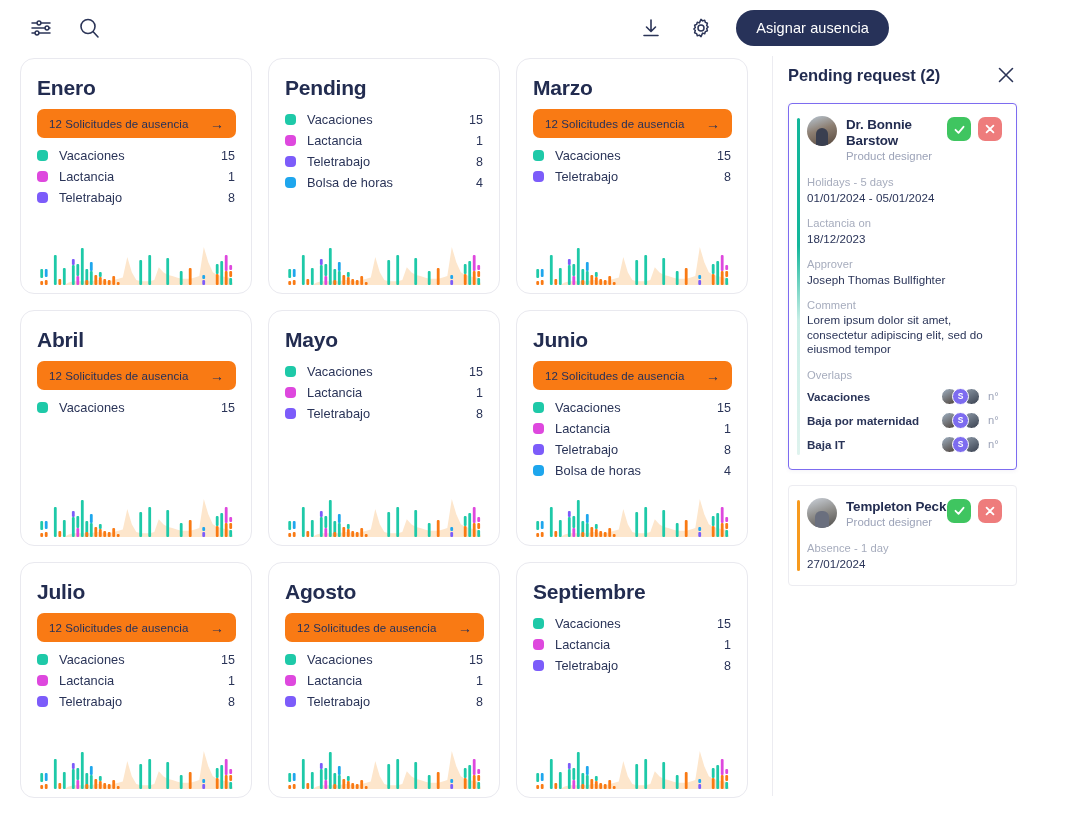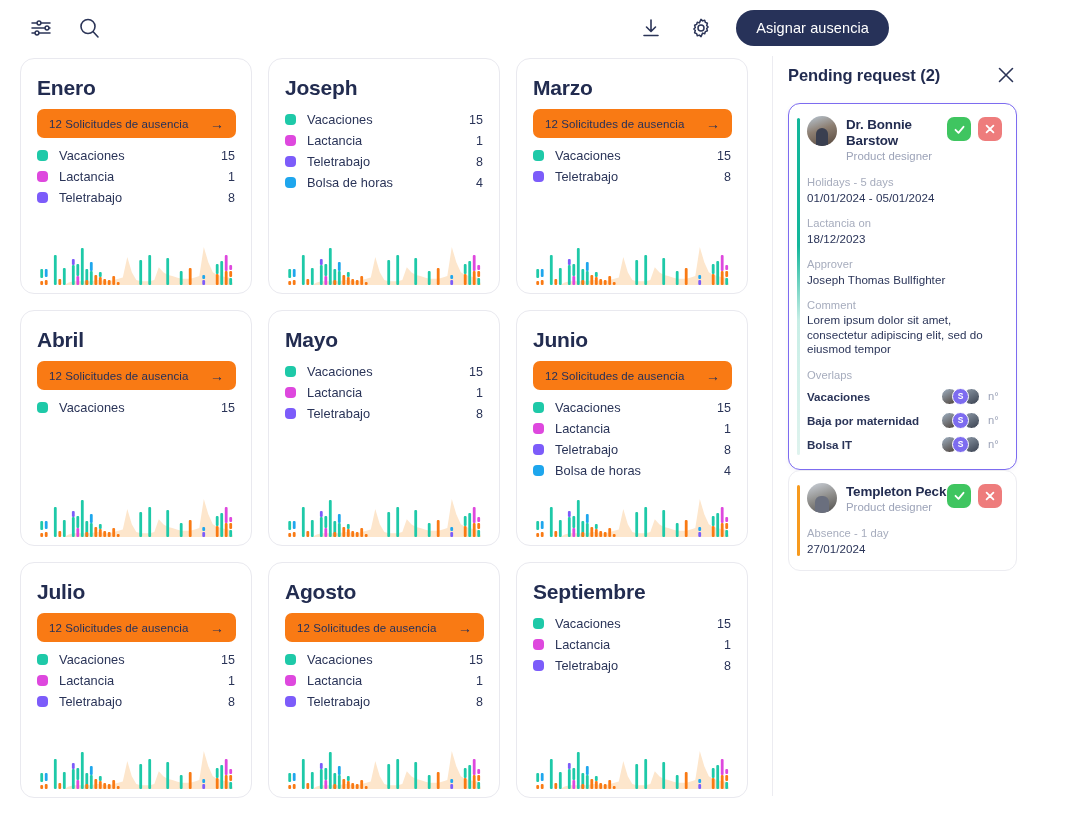--- a/index.html
+++ b/index.html
@@ -103,21 +103,22 @@
     display: flex; align-items: center; justify-content: space-between;
     height: 30px; margin-bottom: 13px;
   }
   .panel-title {
     font-size: 16.5px; font-weight: bold; color: #222c50; letter-spacing: -.1px;
   }
   .close-x { width: 22px; height: 22px; color: #2b3457; cursor: pointer; }
 
   .req-card {
     position: relative; background: #ffffff;
-    border-radius: 12px; padding: 12px 14px 14px 18px;
+    border-radius: 4px; padding: 12px 14px 14px 18px;
+    margin-bottom: 15px;
   }
   .req-card.active { border: 1.3px solid #7d6cf0; box-shadow: 0 1px 4px rgba(80,70,160,.07); }
   .req-card.plain { border: 1px solid #ececf1; }
   .accent {
     position: absolute; left: 8px; top: 14px; bottom: 14px;
     width: 3.4px; border-radius: 2px;
   }
   .accent.teal { background: linear-gradient(180deg,#13b79b 0%,#13b79b 38%,#c8eee6 60%,#dff3ee 100%); }
   .accent.orange { background: #F79A1E; }
 
@@ -283,21 +284,21 @@
             <rect x="185.3" y="20.0" width="2.8" height="24.0" rx="1.1" fill="#1EC9A8"></rect>
             <rect x="189.8" y="30.0" width="2.8" height="14.0" rx="1.1" fill="#F97A14"></rect>
             <rect x="189.8" y="14.0" width="2.8" height="16.0" rx="1.1" fill="#DE48DE"></rect>
             <rect x="194.3" y="37.0" width="2.8" height="7.0" rx="1.1" fill="#1EC9A8"></rect>
             <rect x="194.3" y="30.0" width="2.8" height="6.0" rx="1.1" fill="#F97A14"></rect>
             <rect x="194.3" y="24.0" width="2.8" height="5.0" rx="1.1" fill="#DE48DE"></rect>
           </svg>
         </div>
       </div>
       <div class="month-card">
-        <div class="month-title">Joseph</div>
+        <div class="month-title">Pending</div>
         <div class="legend">
           <div class="legend-row">
             <span class="dot" style="background:#1EC9A8"></span>
             <span class="legend-label">Vacaciones</span>
             <span class="legend-val">15</span>
           </div>
           <div class="legend-row">
             <span class="dot" style="background:#DE48DE"></span>
             <span class="legend-label">Lactancia</span>
             <span class="legend-val">1</span>
@@ -871,21 +872,21 @@
             <div class="ov-row">
               <span class="ov-name">Baja por maternidad</span>
               <span class="stack">
                 <span class="sa p1"></span>
                 <span class="sa p2">S</span>
                 <span class="sa p3"></span>
               </span>
               <span class="ov-n">n°</span>
             </div>
             <div class="ov-row">
-              <span class="ov-name">Bolsa IT</span>
+              <span class="ov-name">Baja IT</span>
               <span class="stack">
                 <span class="sa p1"></span>
                 <span class="sa p2">S</span>
                 <span class="sa p3"></span>
               </span>
               <span class="ov-n">n°</span>
             </div>
           </div>
         </div>
         <div class="req-card plain">

